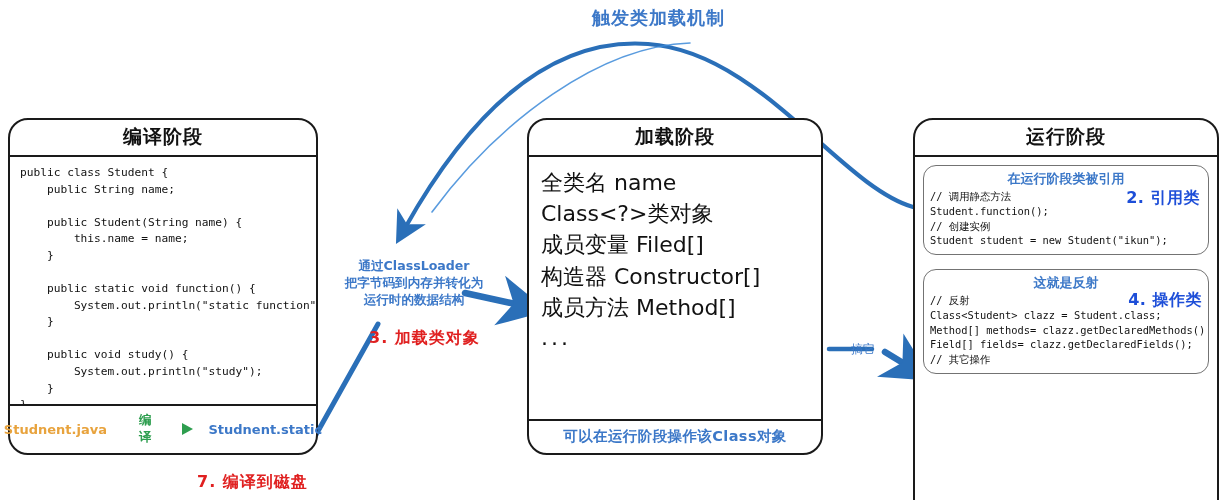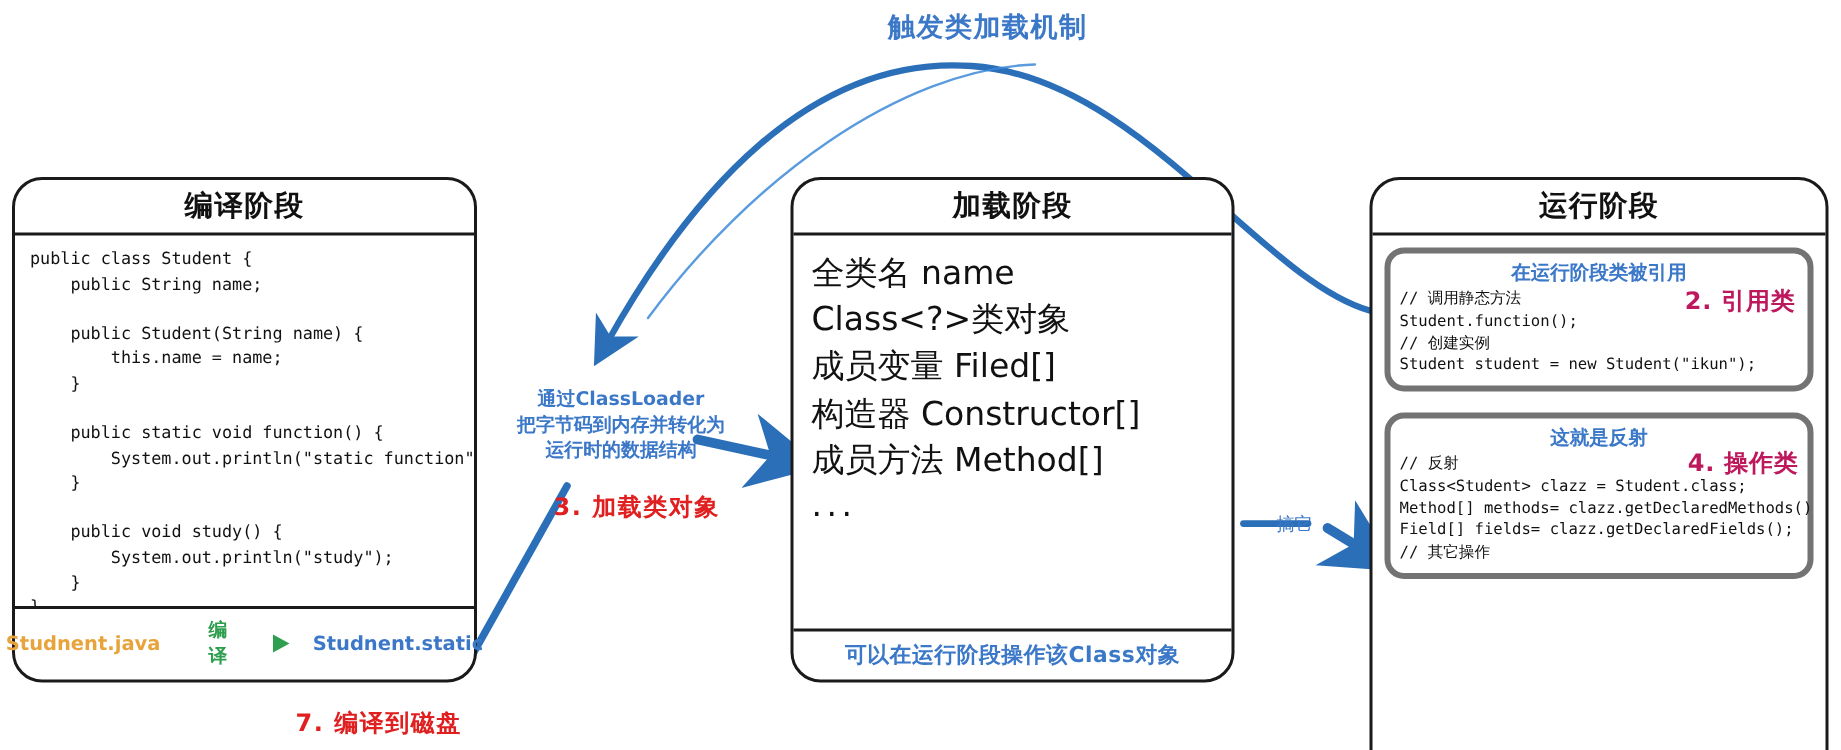--- a/index.html
+++ b/index.html
@@ -110,21 +110,21 @@
     font-size: 14.5px;
     font-weight: bold;
     letter-spacing: 0.4px;
   }
 
   
   #panel-runtime { left: 913px; top: 118px; width: 306px; height: 431px; }
   #panel-runtime .panel-body { padding: 8px 8px 0 8px; }
   .blue-box {
     box-sizing: border-box;
-    border: 4px solid #737373;
+    border: 1px solid #737373;
     border-radius: 13px;
     padding: 4px 6px 6px 6px;
     position: relative;
     margin-bottom: 14px;
   }
   .blue-box-title {
     text-align: center;
     color: #3c78c8;
     font-size: 13px;
     font-weight: bold;
@@ -134,21 +134,21 @@
   .code-rt {
     font-family: "DejaVu Sans Mono", "Liberation Mono", monospace;
     font-size: 10.4px;
     line-height: 1.42;
     color: #111;
     white-space: pre;
     margin: 0;
   }
   .red-tag {
     position: absolute;
-    color: #be185d;
+    color: #1d4ed8;
     font-weight: bold;
     font-family: "DejaVu Sans", sans-serif;
     font-size: 16px;
     letter-spacing: 0.5px;
   }
   #tag-ref { right: 8px; top: 22px; }
   #tag-op  { right: 6px; top: 20px; }
 
   
   .anno {

